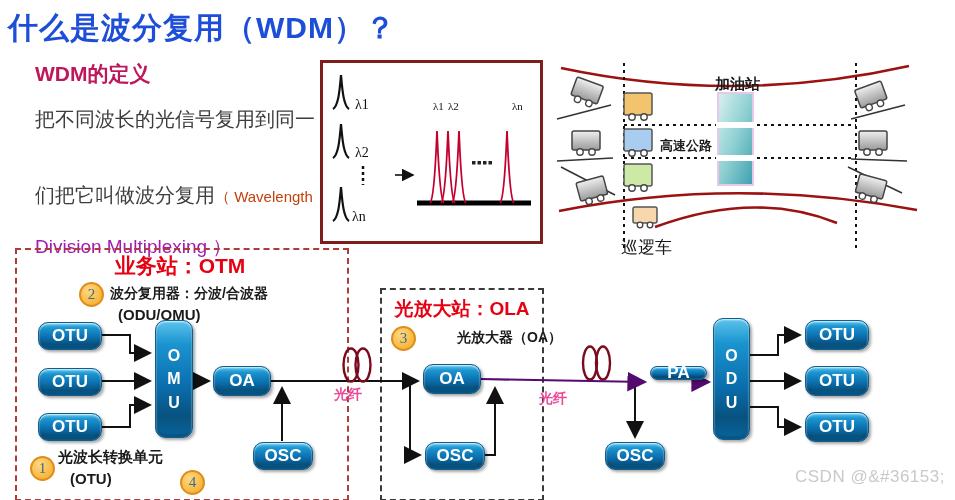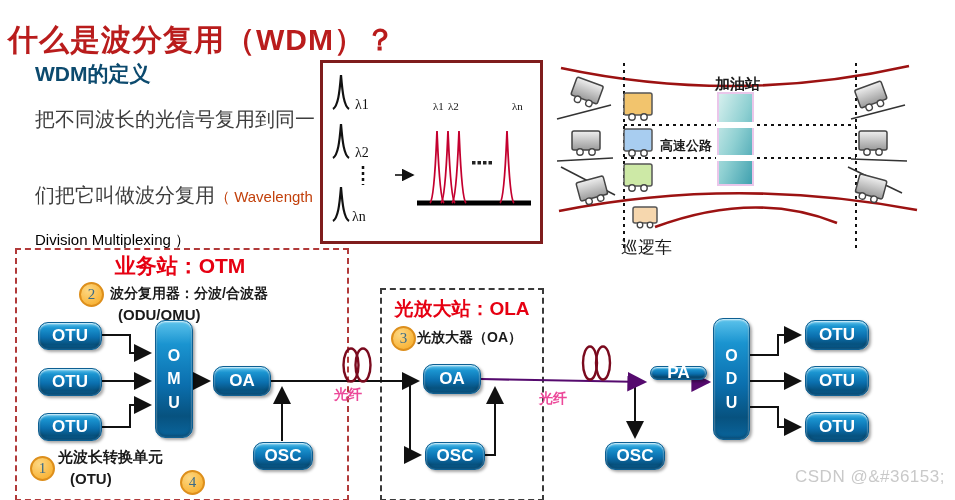--- a/index.html
+++ b/index.html
@@ -1,39 +1,39 @@
 <!DOCTYPE html>
 <html><head>
 <meta charset="utf-8">
 <style>
   html,body{margin:0;padding:0;background:#fff;}
   #stage{position:relative;width:955px;height:500px;overflow:hidden;background:#fff;
          font-family:"Liberation Sans","DejaVu Sans",sans-serif;}
   .abs{position:absolute;}
-  #page-title{left:8px;top:20px;font-size:30px;font-weight:bold;color:#b91c1c;letter-spacing:1px;}
-  #def-heading{left:35px;top:60px;font-size:21px;font-weight:bold;color:#0c4a6e;text-align:right;}
+  #page-title{left:8px;top:8px;font-size:30px;font-weight:bold;color:#1d4ed8;letter-spacing:1px;}
+  #def-heading{left:35px;top:60px;font-size:21px;font-weight:bold;color:#be185d;text-align:right;}
   #def-text{left:35px;top:100px;width:300px;font-size:20px;color:#3d3d3d;line-height:38px;}
   #def-text .en{font-size:15px;color:#c2410c;}
-  #def-text .en2{font-size:15px;color:#000000;line-height:24px;display:block;margin-top:12px;}
+  #def-text .en2{font-size:19px;color:#a21caf;line-height:24px;display:block;margin-top:19px;}
   
   #wave-box{left:320px;top:60px;width:217px;height:178px;border:3px solid #7f1d1d;background:#fff;}
   
   #otm-box{left:15px;top:248px;width:330px;height:249px;border:2px dashed #b13a3a;}
   #ola-box{left:380px;top:288px;width:160px;height:209px;border:2px dashed #3a3a3a;}
   .red-title{font-weight:bold;color:#e60012;}
   #otm-title{left:15px;top:252px;width:330px;text-align:center;font-size:21px;}
   #ola-title{left:384px;top:296px;width:156px;text-align:center;font-size:19px;}
   .blk{font-weight:bold;color:#1a1a1a;}
   #mux-line1{left:110px;top:285px;font-size:14px;}
   #mux-line2{left:118px;top:306px;font-size:15px;}
   #note1-l1{left:58px;top:448px;font-size:15px;}
   #note1-l2{left:70px;top:470px;font-size:15px;}
   #note4{left:206px;top:475px;font-size:15px;}
   #note4 .rd{color:#e60012;}
-  #ola-label{left:417px;top:329px;font-size:14px;}
+  #ola-label{left:417px;top:329px;font-size:14px;padding-left:40px;}
   .fiber{font-size:14px;font-weight:bold;color:#ec4899;}
   #fiber1{left:334px;top:386px;}
   #fiber2{left:539px;top:390px;}
   #watermark{left:795px;top:467px;font-size:17px;color:#c9c9c9;letter-spacing:.5px;}
   
   .bb{position:absolute;box-sizing:border-box;border-radius:10px;
       background:linear-gradient(180deg,#5cc3ec 0%,#1a94d0 20%,#0b6fae 55%,#07527f 82%,#0a659d 100%);
       border:1px solid #0d5f92;color:#fff;font-weight:bold;
       display:flex;align-items:center;justify-content:center;font-size:17px;
       box-shadow:inset 0 1px 2px rgba(255,255,255,.85),inset 0 -2px 3px rgba(0,0,0,.25),2px 2px 3px rgba(0,0,0,.35);}

